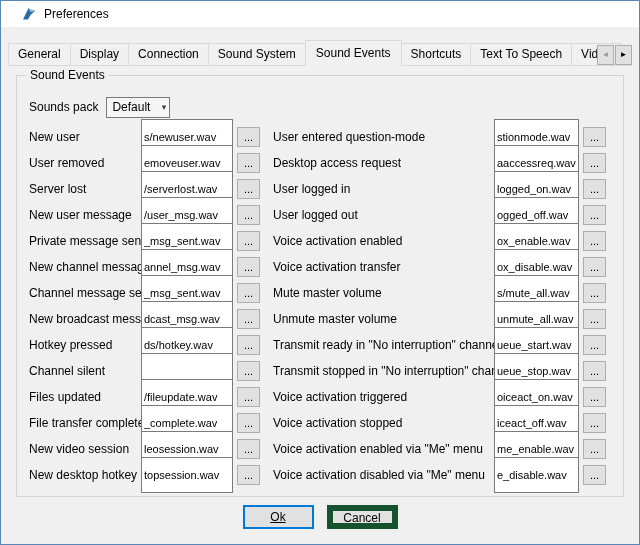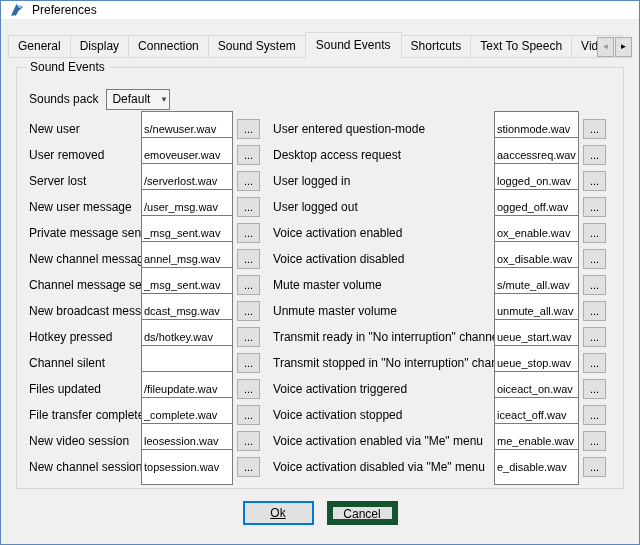--- a/index.html
+++ b/index.html
@@ -12,23 +12,23 @@
     overflow: hidden;
   }
   .window {
     width: 640px; height: 545px;
     background: #f0f0f0;
     border: 1px solid #5a87b5;
     display: flex; flex-direction: column;
   }
   
   .titlebar {
-    height: 18px; background: #ffffff;
+    height: 26px; background: #ffffff;
     display: flex; align-items: center;
-    padding-left: 8px; flex: none;
+    padding-left: 20px; flex: none;
   }
   .app-icon { width: 16px; height: 16px; display: inline-block; flex: none; }
   .title { margin-left: 7px; font-size: 12px; }
   
   .tabwrap { position: relative; margin: 11px 7px 0 7px; flex: none; }
   .tabbar {
     display: flex; align-items: flex-end;
     border-bottom: 1px solid #d9d9d9;
     padding-top: 2px;
   }
@@ -222,21 +222,21 @@
     <span class="row-label">File transfer complete</span>
     <input class="row-input" type="text" value="_complete.wav" style="">
     <button class="browse">...</button>
   </div>
           <div class="row">
     <span class="row-label">New video session</span>
     <input class="row-input" type="text" value="leosession.wav" style="">
     <button class="browse">...</button>
   </div>
           <div class="row">
-    <span class="row-label">New channel session</span>
+    <span class="row-label">New desktop hotkey</span>
     <input class="row-input" type="text" value="topsession.wav" style="">
     <button class="browse">...</button>
   </div>
         </div>
       <div class="col col-right">
           <div class="row">
     <span class="row-label">User entered question-mode</span>
     <input class="row-input" type="text" value="stionmode.wav" style="">
     <button class="browse">...</button>
   </div>
@@ -254,21 +254,21 @@
     <span class="row-label">User logged out</span>
     <input class="row-input" type="text" value="ogged_off.wav" style="">
     <button class="browse">...</button>
   </div>
           <div class="row">
     <span class="row-label">Voice activation enabled</span>
     <input class="row-input" type="text" value="ox_enable.wav" style="">
     <button class="browse">...</button>
   </div>
           <div class="row">
-    <span class="row-label">Voice activation disabled</span>
+    <span class="row-label">Voice activation transfer</span>
     <input class="row-input" type="text" value="ox_disable.wav" style="">
     <button class="browse">...</button>
   </div>
           <div class="row">
     <span class="row-label">Mute master volume</span>
     <input class="row-input" type="text" value="s/mute_all.wav" style="">
     <button class="browse">...</button>
   </div>
           <div class="row">
     <span class="row-label">Unmute master volume</span>

